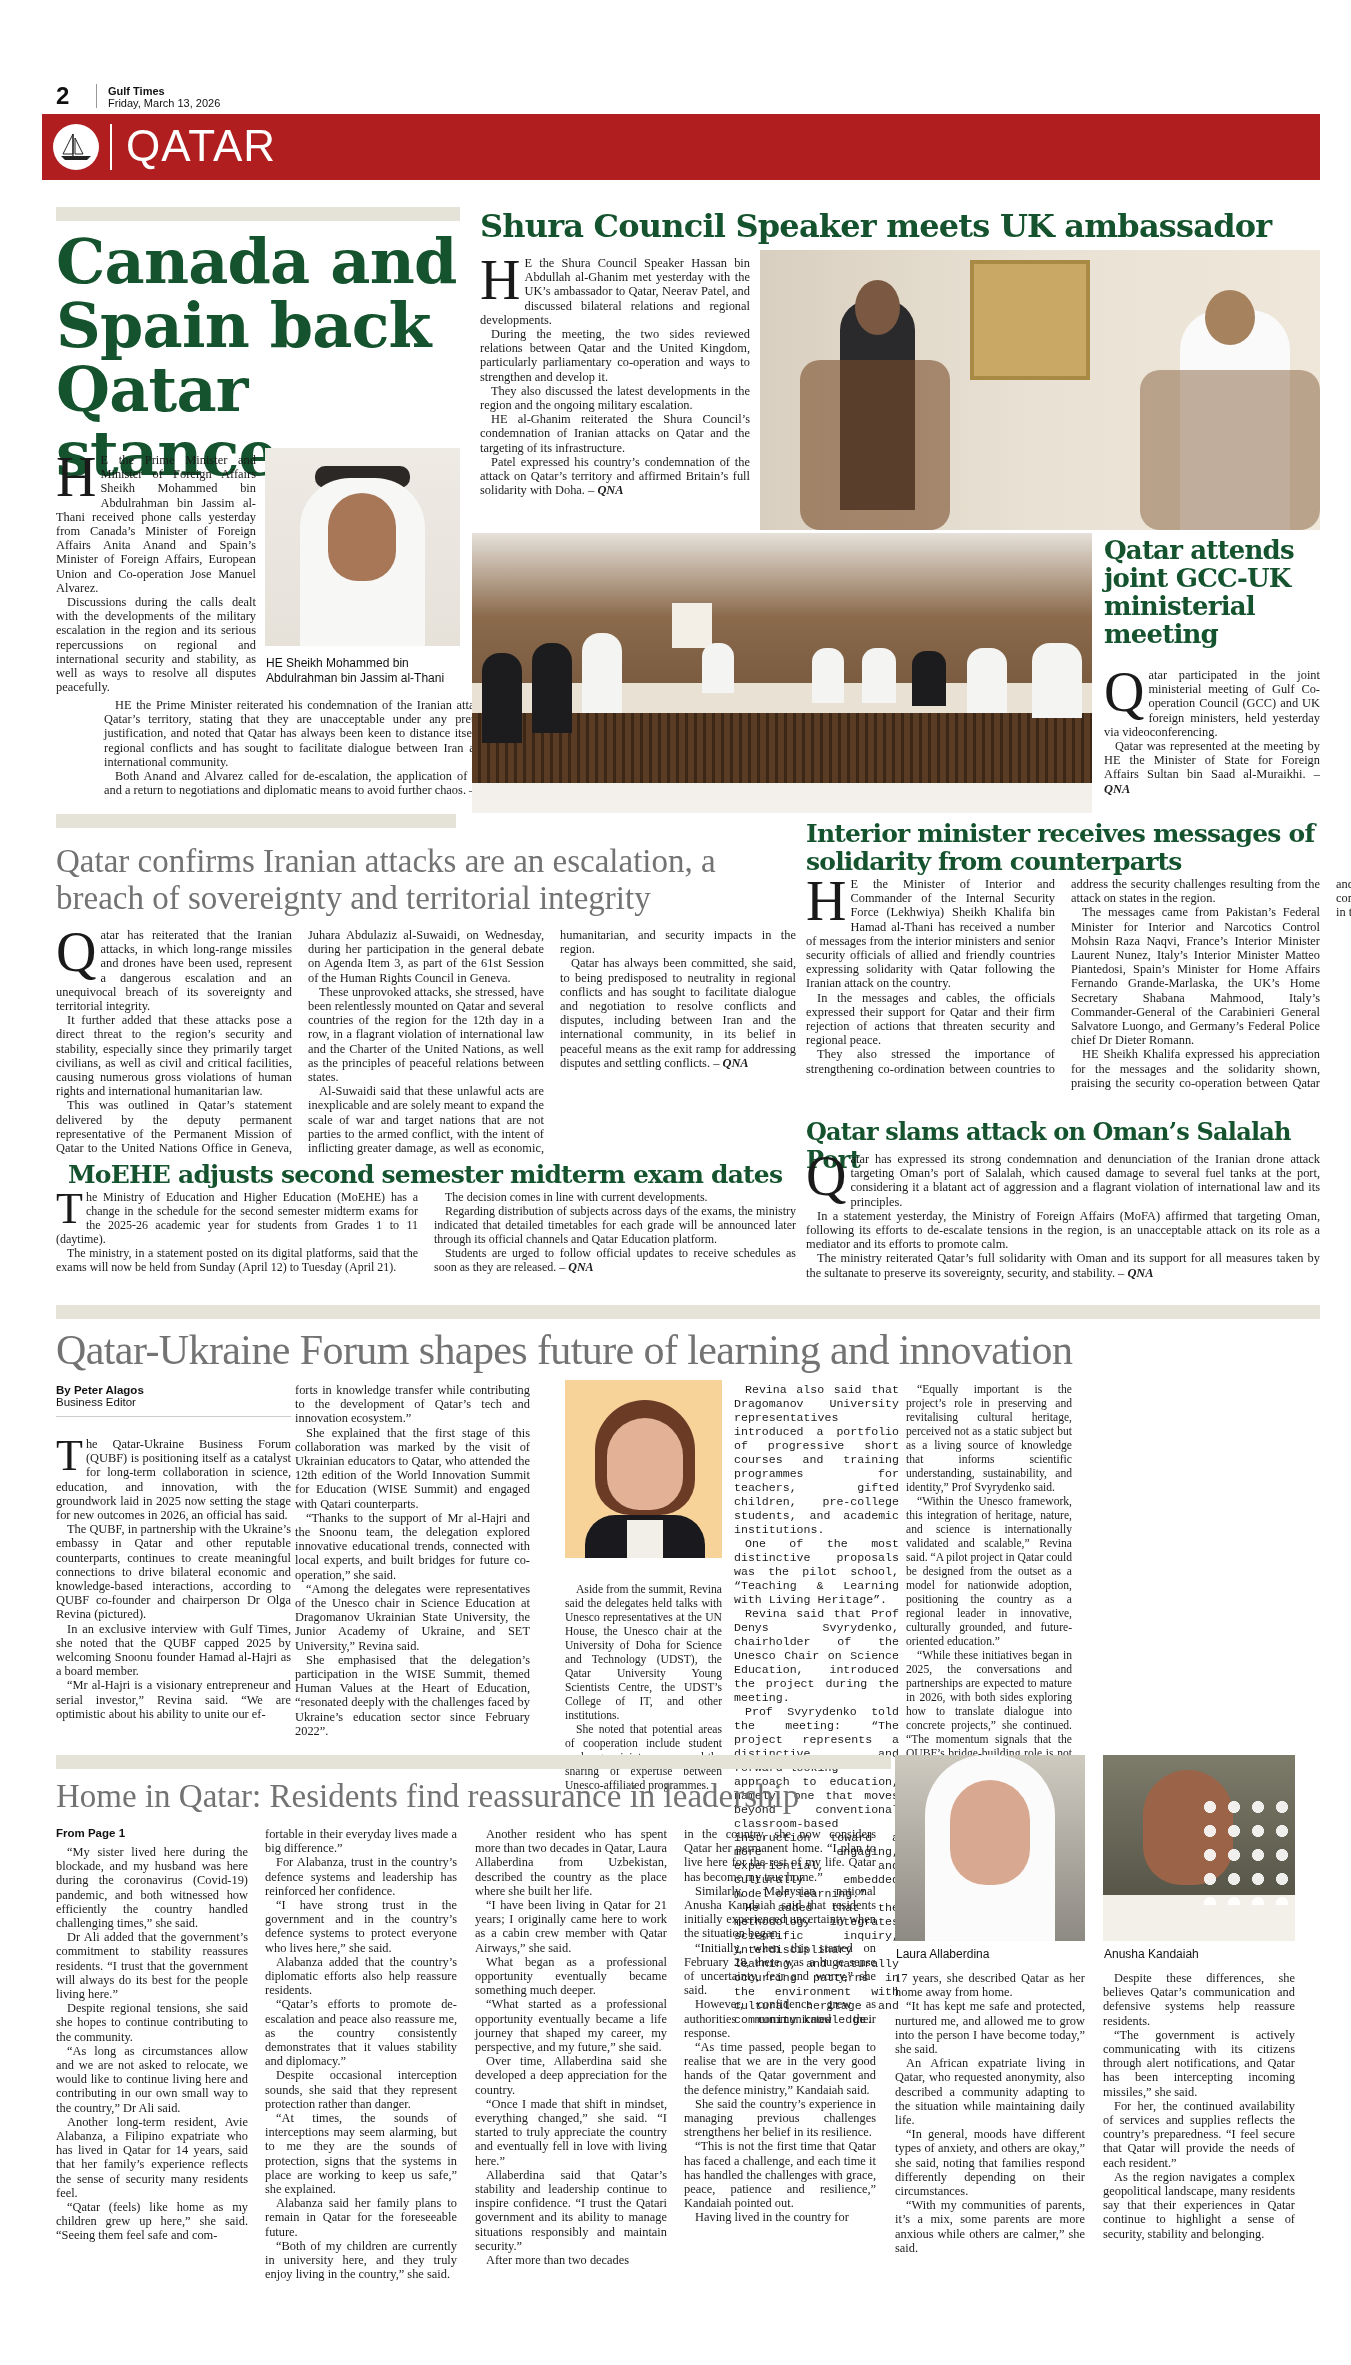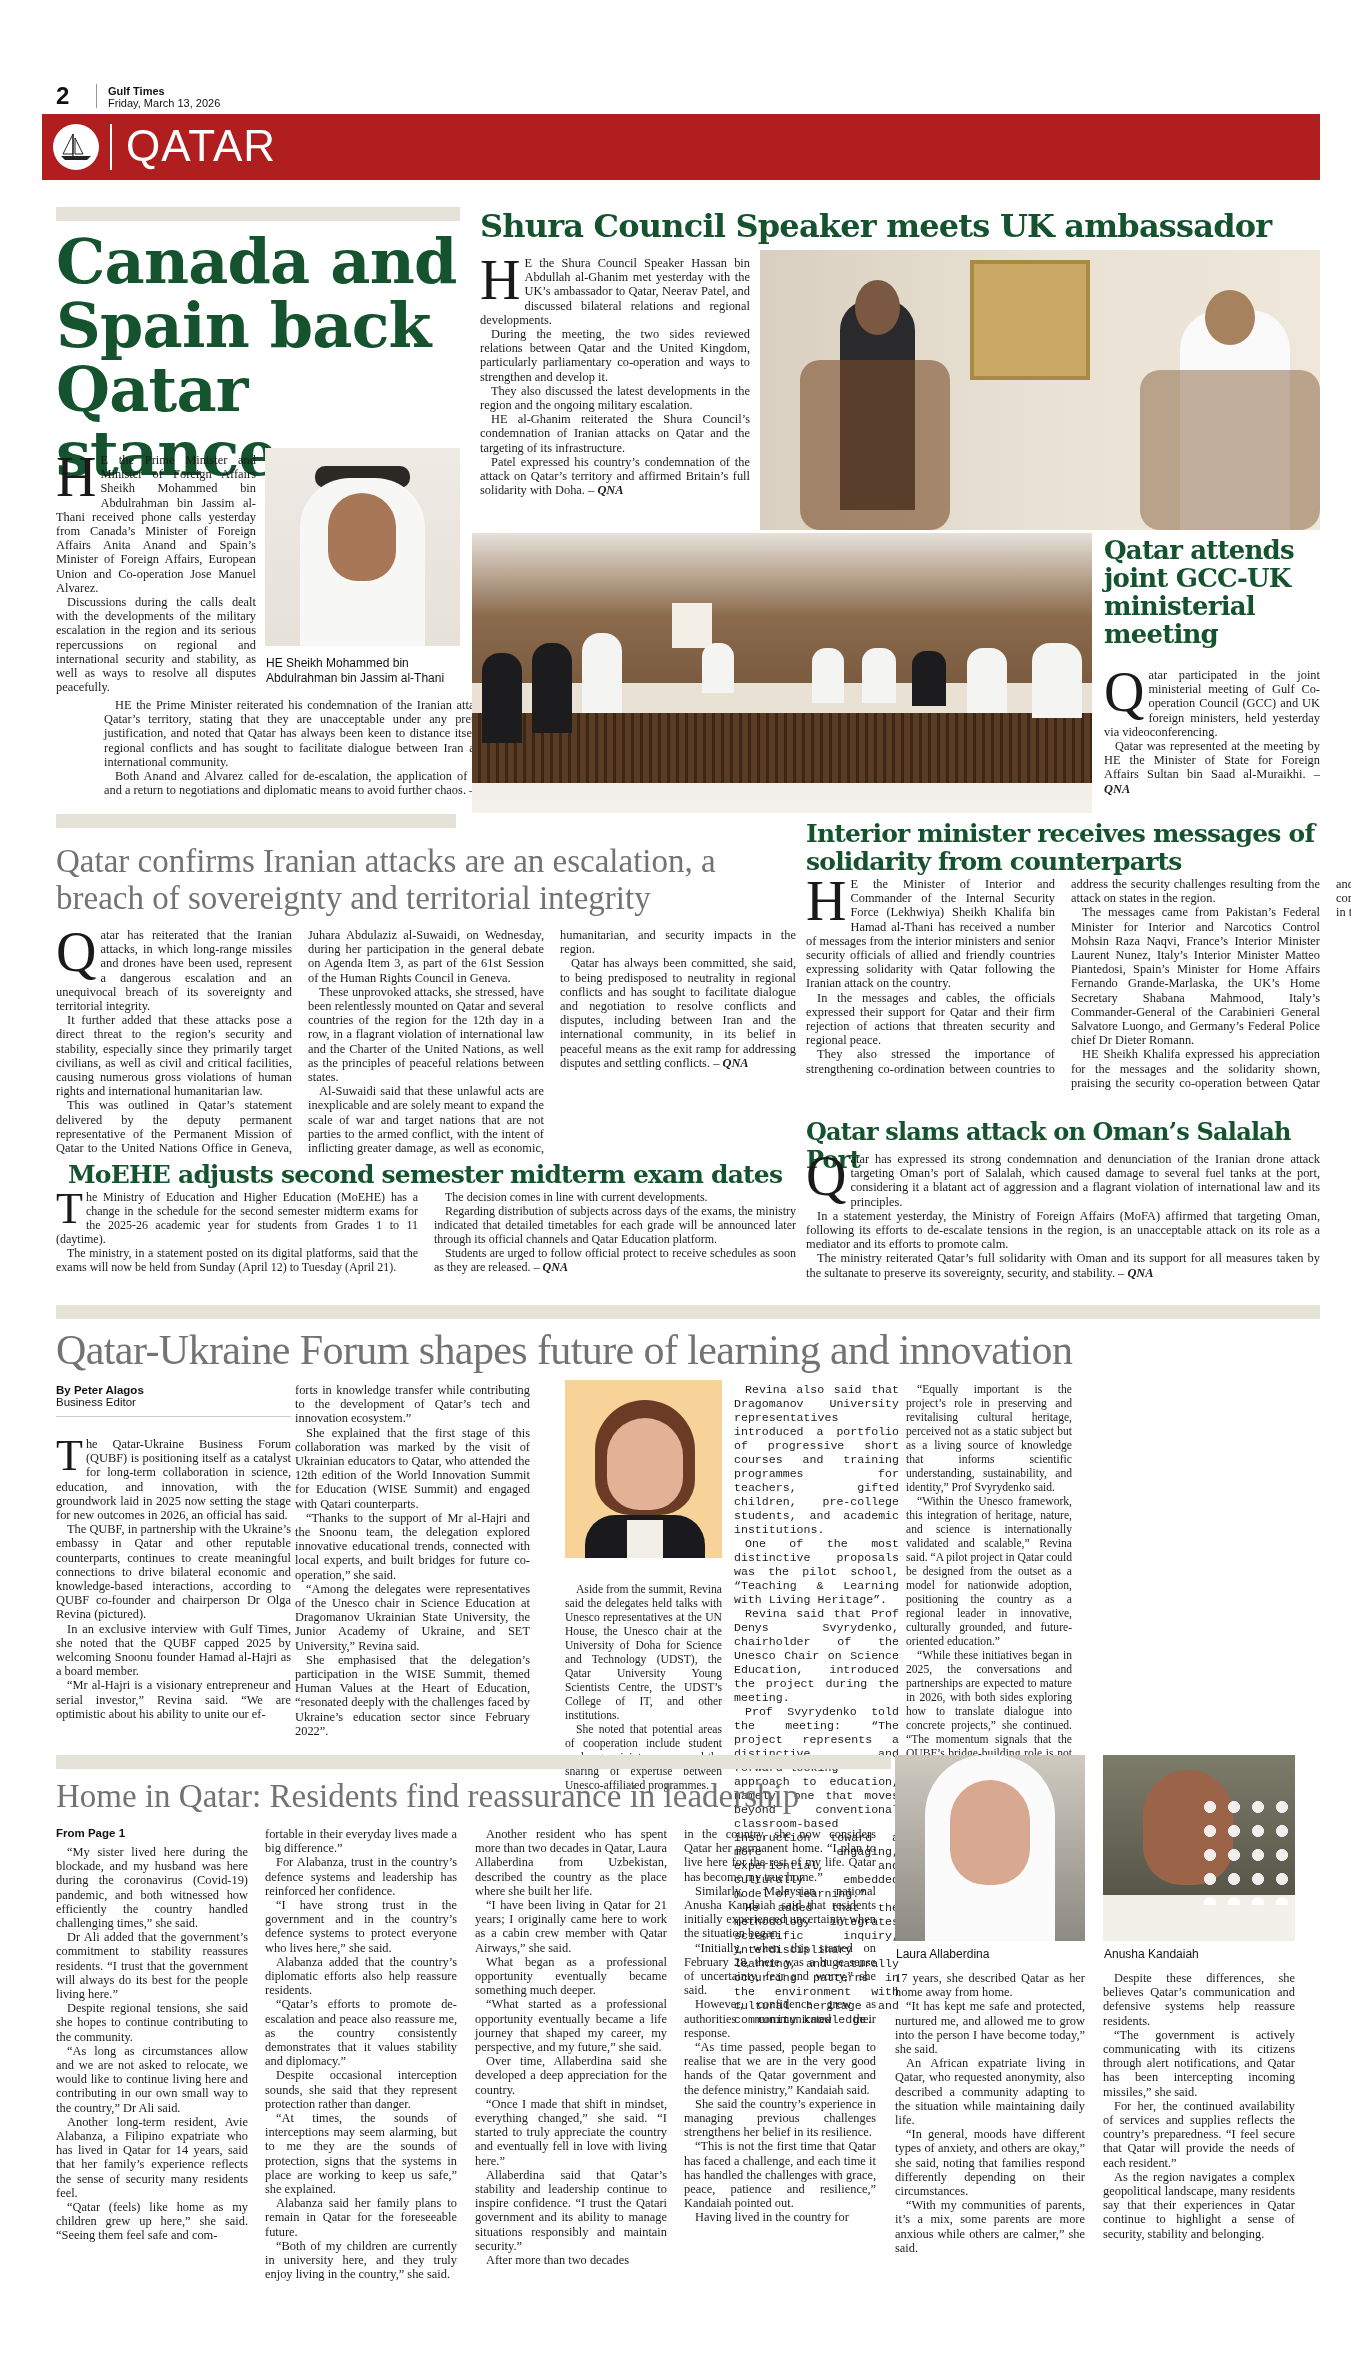--- a/index.html
+++ b/index.html
@@ -134,21 +134,21 @@
   <p>In a statement yesterday, the Ministry of Foreign Affairs (MoFA) affirmed that targeting Oman, following its efforts to de-escalate tensions in the region, is an unacceptable attack on its role as a mediator and its efforts to promote calm.</p>
   <p><span>The ministry reiterated Qatar’s full solidarity with Oman and its support for all measures taken by the sultanate to preserve its sovereignty, security, and stability. –</span> <span class="credit">QNA</span></p>
 </div>
 
 <h2 class="abs hl-slab" style="left:68px;top:1160px;width:745px;font-size:25px;line-height:30px;">MoEHE adjusts second semester midterm exam dates</h2>
 <div class="abs body-text cols2" style="left:56px;top:1190px;width:740px;height:90px;column-fill:auto;font-size:12px;line-height:14px;">
   <p class="first"><span class="drop-sm">T</span><span>he Ministry of Education and Higher Education (MoEHE) has a change in the schedule for the second semester midterm exams for the 2025-26 academic year for students from Grades 1 to 11 (daytime).</span></p>
   <p>The ministry, in a statement posted on its digital platforms, said that the exams will now be held from Sunday (April 12) to Tuesday (April 21).</p>
   <p>The decision comes in line with current developments.</p>
   <p>Regarding distribution of subjects across days of the exams, the ministry indicated that detailed timetables for each grade will be announced later through its official channels and Qatar Education platform.</p>
-  <p><span>Students are urged to follow official protect to receive schedules as soon as they are released. –</span> <span class="credit">QNA</span></p>
+  <p><span>Students are urged to follow official updates to receive schedules as soon as they are released. –</span> <span class="credit">QNA</span></p>
 </div>
 
 <div class="abs rule-bar" style="left:56px;top:1305px;width:1264px;"></div>
 <h2 class="abs hl-light" style="left:56px;top:1326px;width:1264px;font-size:42px;line-height:48px;letter-spacing:-0.6px;">Qatar-Ukraine Forum shapes future of learning and innovation</h2>
 <div class="abs" style="left:56px;top:1384px;width:235px;">
   <div class="sans" style="font-size:11.5px;font-weight:bold;">By Peter Alagos</div>
   <div class="sans" style="font-size:11.5px;">Business Editor</div>
   <div style="height:1px;background:#ccc;margin-top:8px;"></div>
 </div>
 <div class="abs body-text" style="left:56px;top:1437px;width:235px;">

